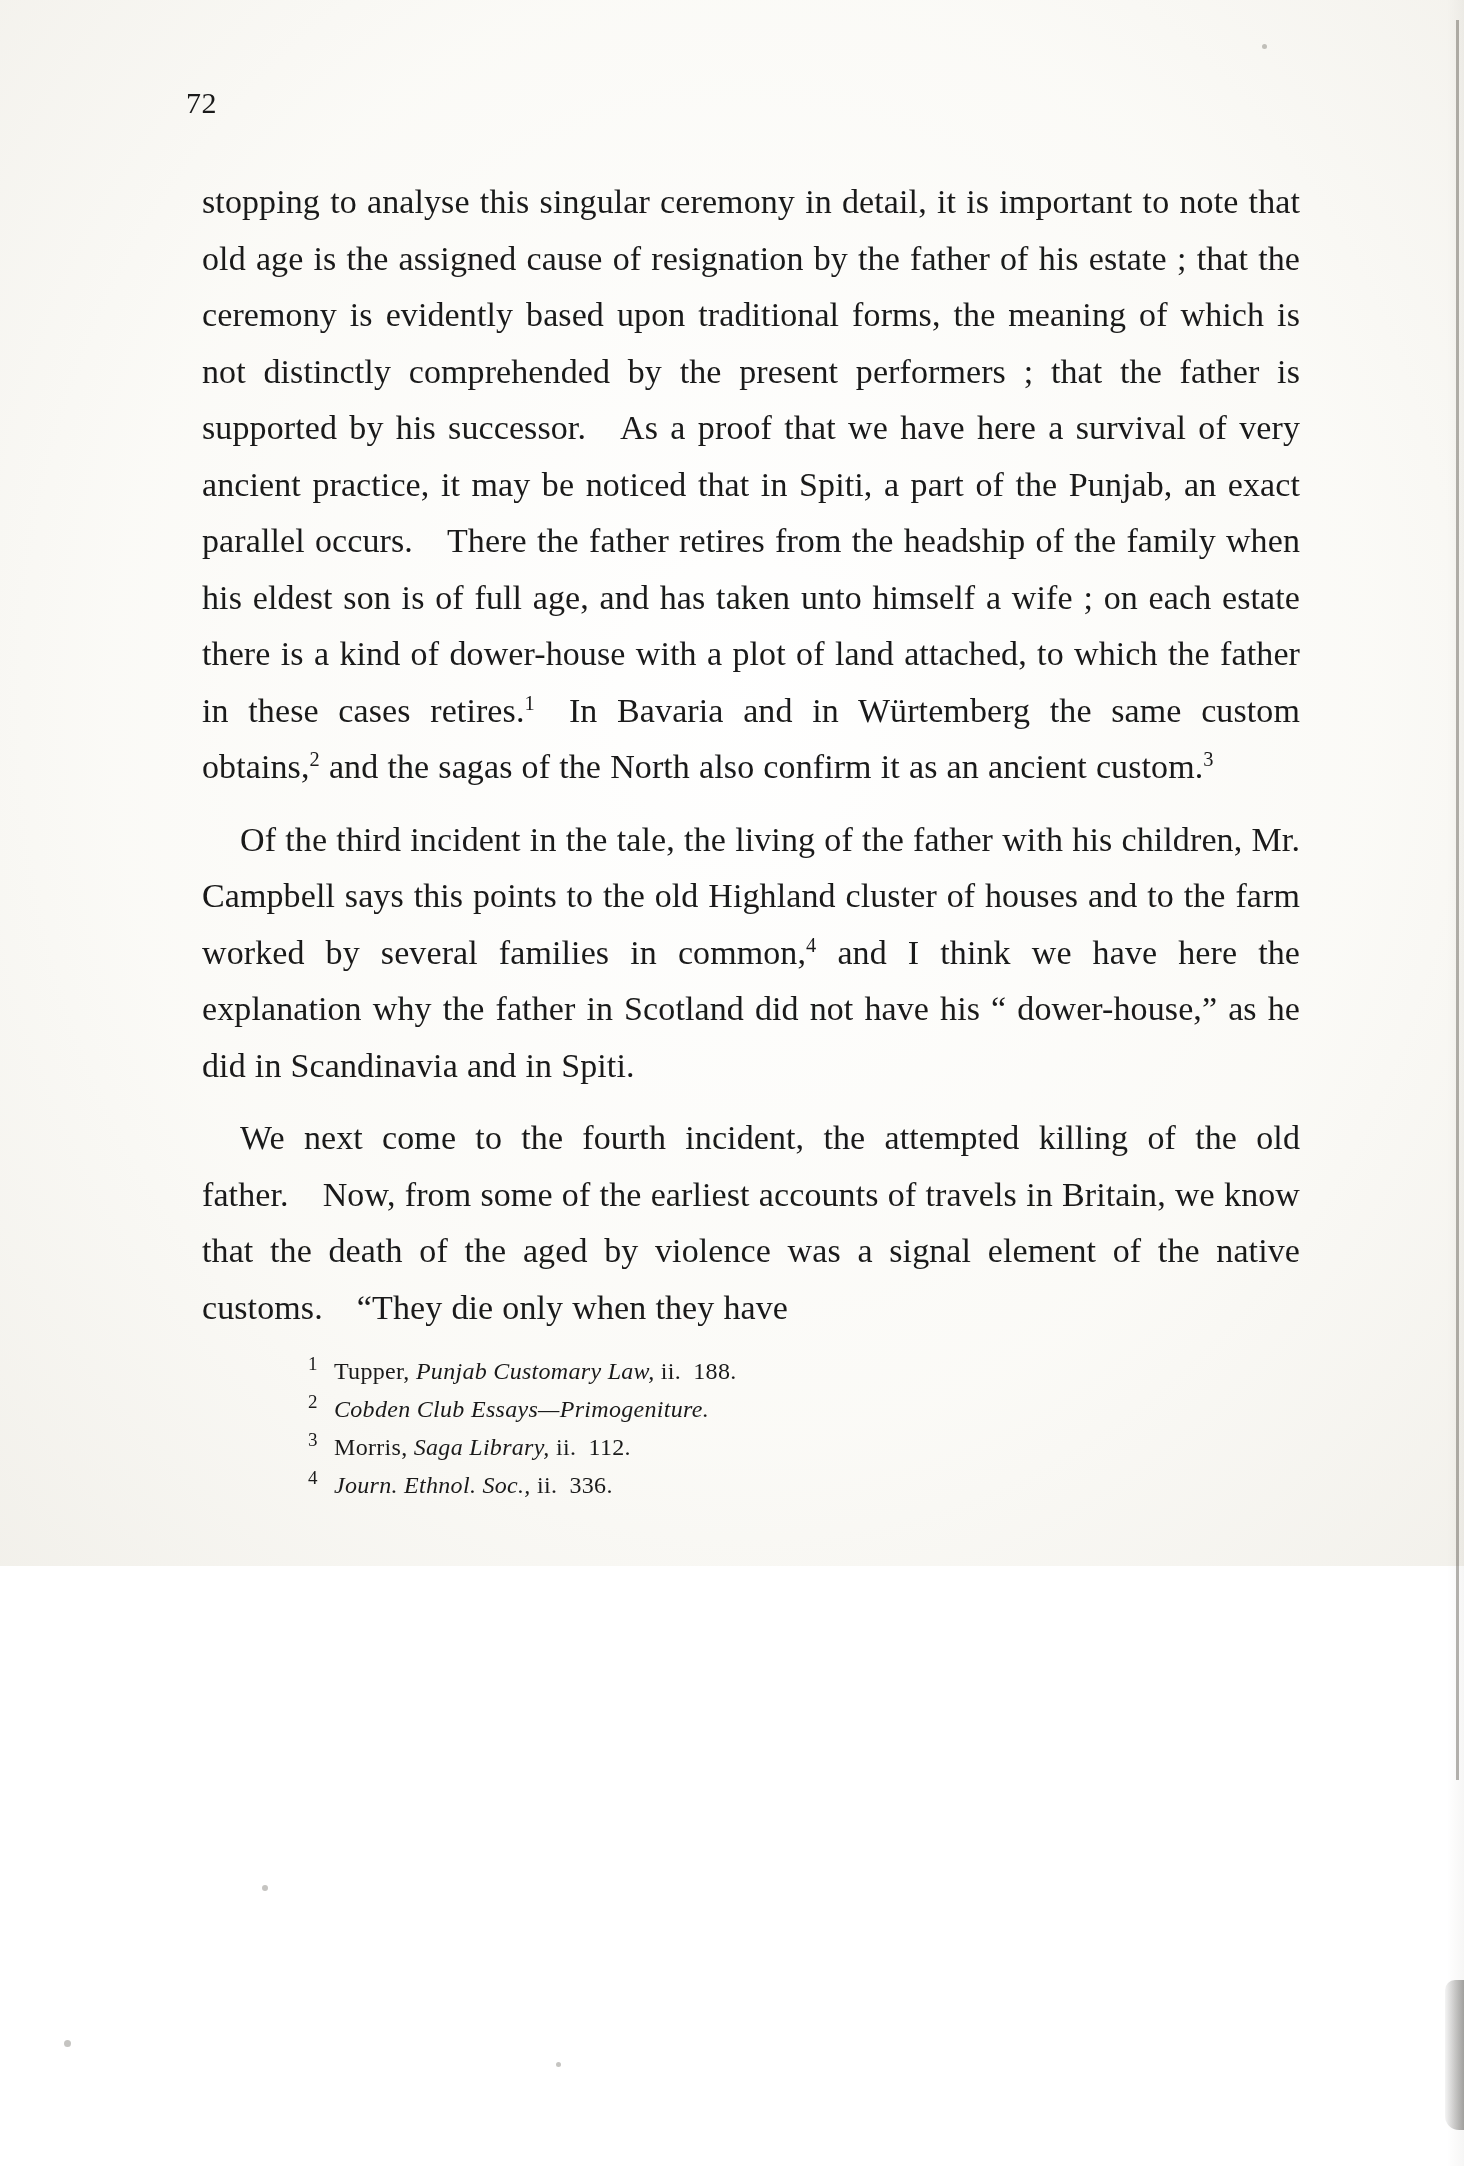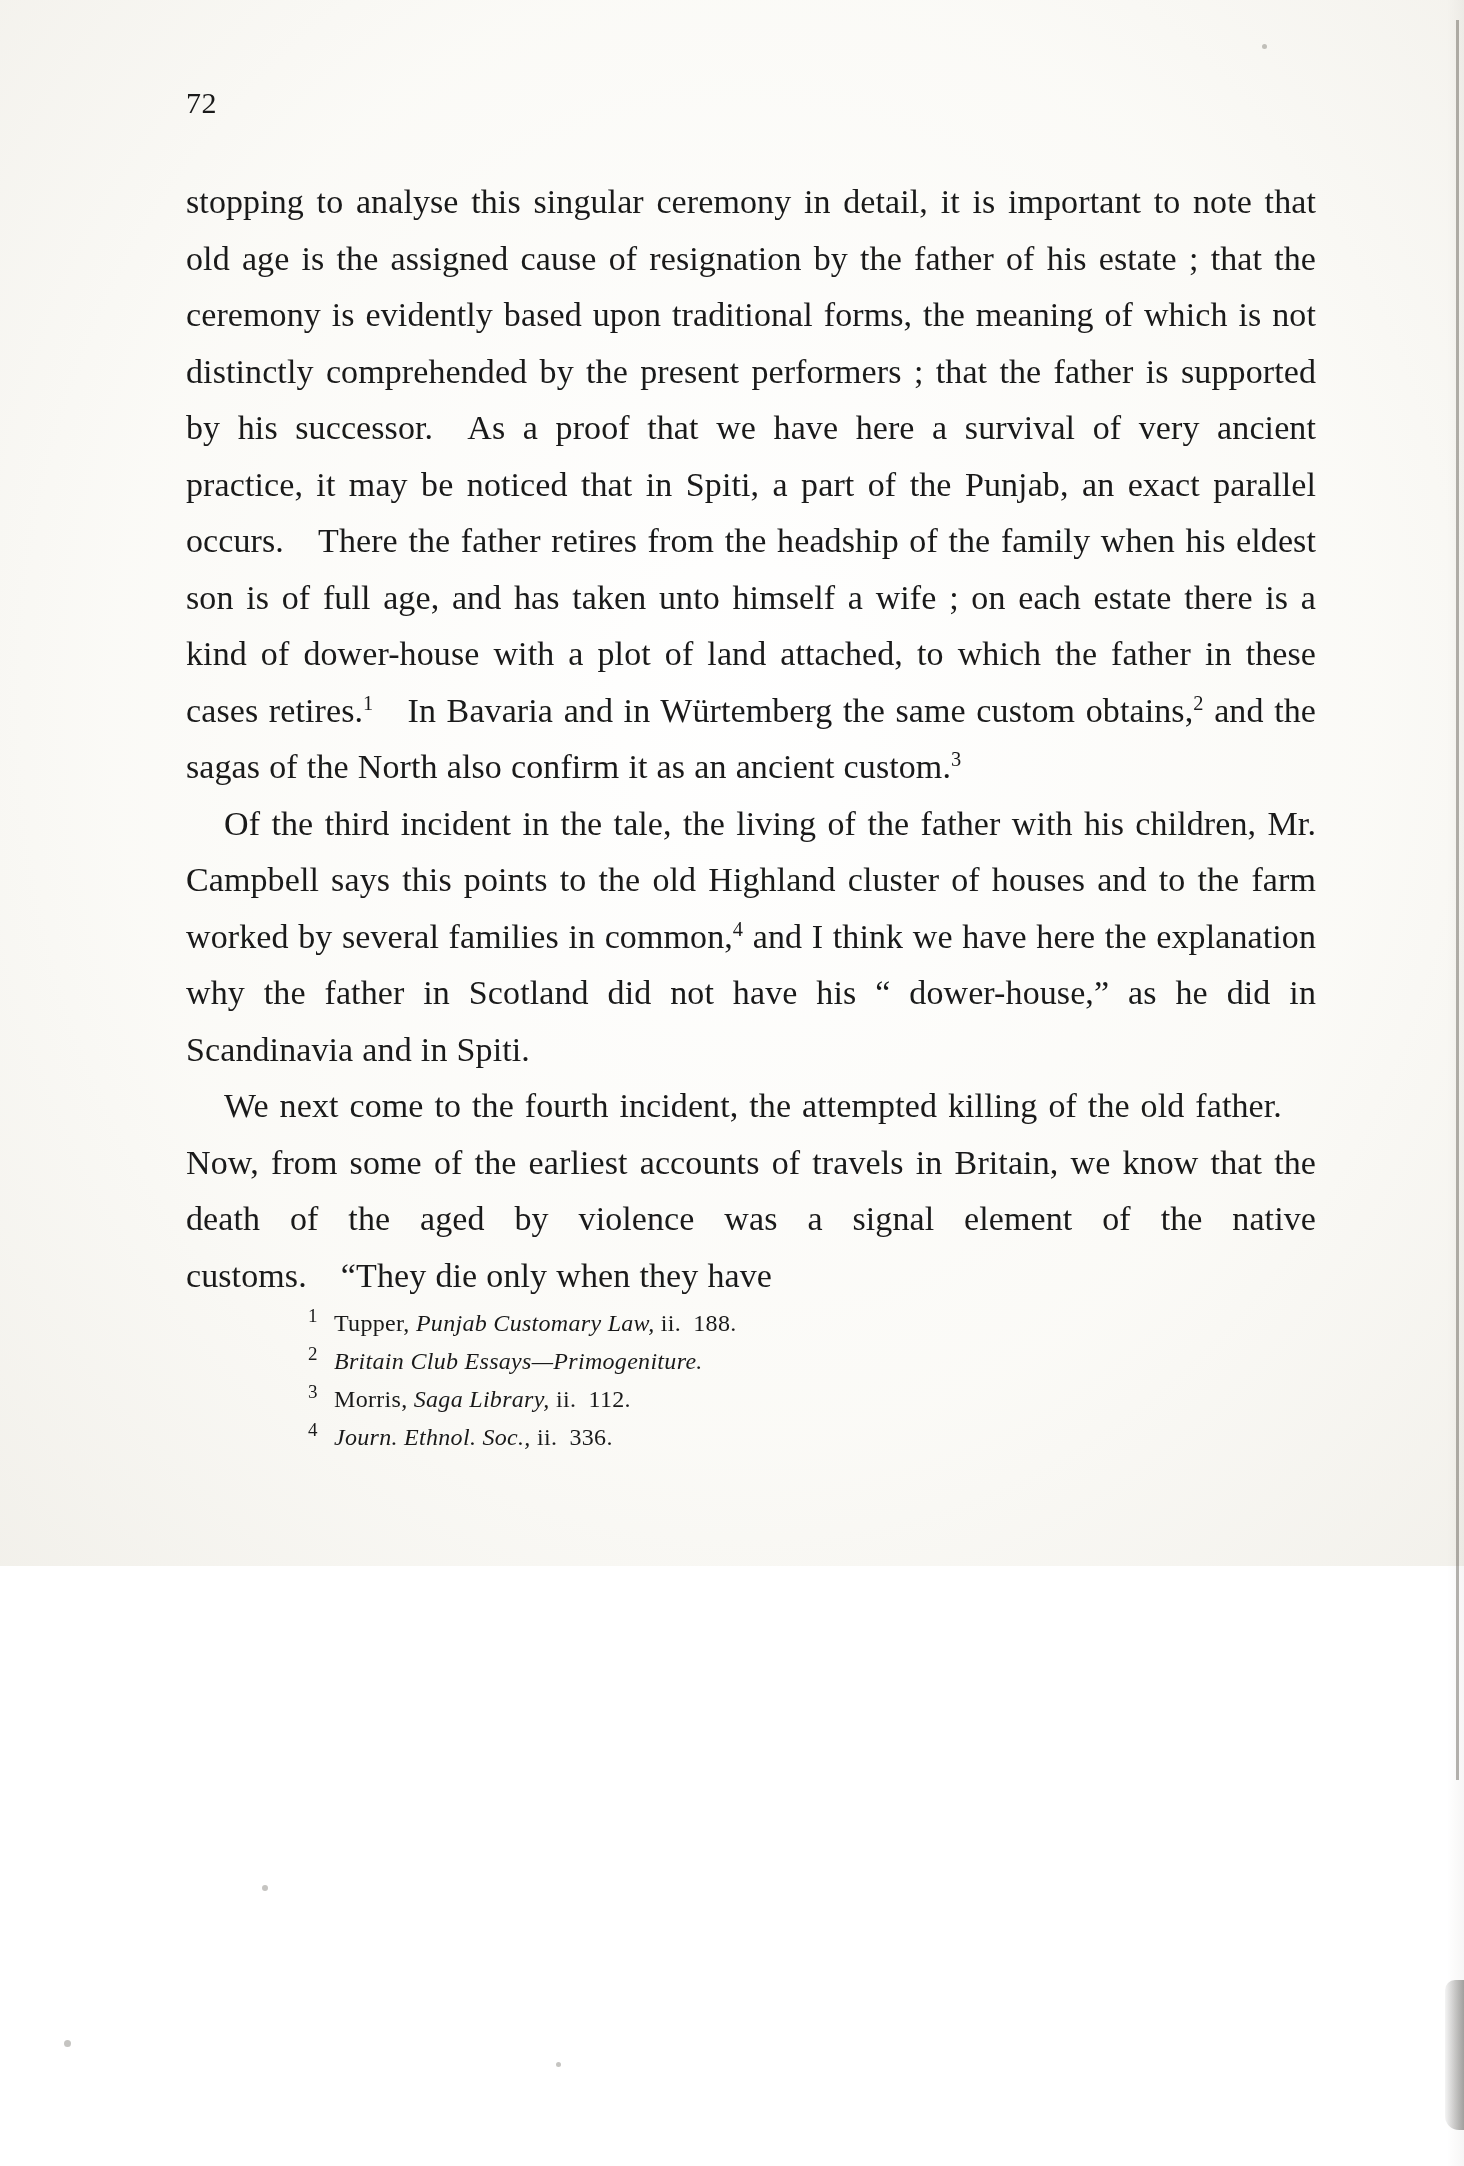--- a/index.html
+++ b/index.html
@@ -87,21 +87,21 @@
     margin-right: 30px;
     font-family: "Liberation Serif", "DejaVu Serif", serif;
   }
   .running-head {
     font-size: 33px;
     letter-spacing: 2.6px;
     font-family: "Liberation Serif", "DejaVu Serif", serif;
   }
 
   p.body {
-    margin: 0;
+    margin: 16px;
     font-size: 34px;
     line-height: 56.5px;
     text-align: justify;
     text-justify: inter-word;
     letter-spacing: 0.1px;
     word-spacing: 0.5px;
   }
   p.body.indent {
     text-indent: 38px;
   }
@@ -151,21 +151,21 @@
 
     <p class="body indent">We next come to the fourth incident, the attempted killing of the old father. Now, from some of the earliest accounts of travels in Britain, we know that the death of the aged by violence was a signal element of the native customs. “They die only when they have</p>
 
     <div class="footnotes">
       <div class="footnote">
         <span class="fn-mark">1</span>
         <span class="fn-text"><span>Tupper, </span><i>Punjab Customary Law,</i><span> ii. 188.</span></span>
       </div>
       <div class="footnote">
         <span class="fn-mark">2</span>
-        <span class="fn-text"><span></span><i>Britain Club Essays—Primogeniture.</i><span></span></span>
+        <span class="fn-text"><span></span><i>Cobden Club Essays—Primogeniture.</i><span></span></span>
       </div>
       <div class="footnote">
         <span class="fn-mark">3</span>
         <span class="fn-text"><span>Morris, </span><i>Saga Library,</i><span> ii. 112.</span></span>
       </div>
       <div class="footnote">
         <span class="fn-mark">4</span>
         <span class="fn-text"><span></span><i>Journ. Ethnol. Soc.,</i><span> ii. 336.</span></span>
       </div>
     </div>

